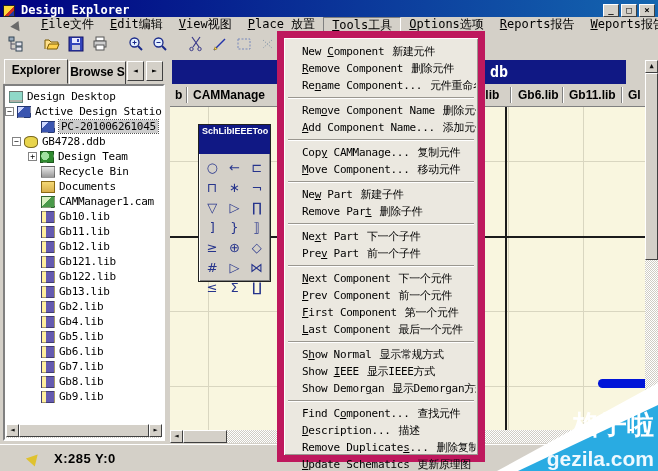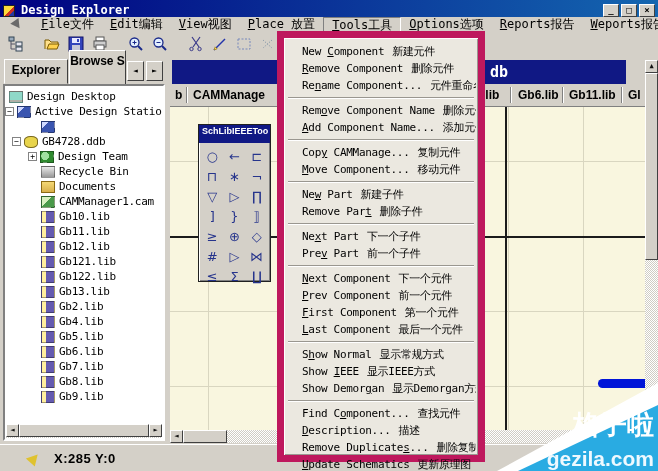--- a/index.html
+++ b/index.html
@@ -6,21 +6,21 @@
   html,body{width:658px;height:471px}
   body{position:relative;overflow:hidden;background:#d4d0c8;font-family:"DejaVu Sans Mono",monospace;color:#000}
   .abs{position:absolute}
   
   .titlebar{left:0;top:0;width:658px;height:17px;background:linear-gradient(90deg,#000080,#1466b0);display:flex;align-items:flex-end;color:#fff}
   .app-icon{width:12px;height:12px;margin:0 6px 0 3px;background:linear-gradient(135deg,#ffd83c 0 52%,#d03020 52% 74%,#2838a0 74%);border:1px solid #222;flex:none}
   .title-text{font-weight:bold;font-size:12px;white-space:pre}
   .win-btns{margin-left:auto;display:flex;gap:2px;padding-right:3px}
   .win-btn{width:16px;height:13px;background:#d4d0c8;border:1px solid;border-color:#fff #404040 #404040 #fff;font:bold 9px/10px "DejaVu Sans Mono",monospace;text-align:center;color:#000}
   
-  .menubar{left:0;top:17px;width:658px;height:15px;display:flex;align-items:center;font-size:12px}
+  .menubar{left:0;top:17px;width:658px;height:15px;display:flex;align-items:flex-end;font-size:12px}
   .menu-grip{width:0;height:0;border-top:9px solid #6a6a6a;border-left:5px solid transparent;border-right:5px solid transparent;margin:0 11px 0 12px;transform:rotate(-35deg)}
   .mb-item{padding:0 8px;height:15px;line-height:14px;white-space:pre}
   .mb-item.active{border:1px solid;border-color:#808080 #fff #fff #808080}
   .hot{text-decoration:underline;text-underline-offset:1px}
   
   .toolbar{left:0;top:32px;width:658px;height:26px;display:flex;align-items:center;padding-left:4px}
   .tb-btn{width:24px;height:22px;border:none;background:transparent;display:flex;align-items:center;justify-content:center}
   .tb-gap{width:12px}
   
   .lp-tab{position:absolute;background:#d4d0c8;border:1px solid;border-color:#fff #404040 #d4d0c8 #fff;font:bold 12px/21px "Liberation Sans",sans-serif;text-align:center}
@@ -48,21 +48,21 @@
   .doc-title .frag2{position:absolute;left:318px;top:0}
   .doc-tabs{left:170px;top:84px;width:475px;height:23px;background:#d4d0c8;border-bottom:1px solid #808080;overflow:hidden}
   .dtab{position:absolute;top:0;height:22px;font:bold 12px/22px "Liberation Sans",sans-serif;white-space:pre}
   .dtab-div{position:absolute;top:3px;width:1px;height:16px;background:#808080;box-shadow:1px 0 0 #fff}
   .editor{left:170px;top:107px;width:475px;height:323px;background-color:#f9f6df;background-image:linear-gradient(90deg,#d9d6c0 0 1px,transparent 1px),linear-gradient(180deg,#d9d6c0 0 1px,transparent 1px);background-size:75px 75px;background-position:38px 54px;overflow:hidden}
   .axis-v{position:absolute;left:335px;top:0;width:2px;height:100%;background:#1c1c1c}
   .axis-h{position:absolute;left:0;top:129px;width:100%;height:2px;background:#1c1c1c}
   .blue-line{position:absolute;left:428px;top:272px;width:58px;height:9px;background:#0014d8;border-radius:5px}
   
   .ieee{left:198px;top:124px;width:73px;height:158px;background:#d4d0c8;border:1px solid #202020;box-shadow:inset 1px 1px 0 #fff,inset -1px -1px 0 #808080;z-index:10}
-  .ft-title{height:18px;background:#101884;color:#fff;font:bold 9px/13px "Liberation Sans",sans-serif;padding-left:3px;overflow:hidden;white-space:pre}
+  .ft-title{height:29px;background:#101884;color:#fff;font:bold 9px/13px "Liberation Sans",sans-serif;padding-left:3px;overflow:hidden;white-space:pre}
   .ft-grid{display:grid;grid-template-columns:repeat(3,1fr);padding:3px 2px}
   .ieee-btn{height:20px;border:none;background:transparent;font-size:13px;color:#26348c;display:flex;align-items:center;justify-content:center;font-family:"DejaVu Sans",sans-serif}
   
   .menu{left:277px;top:31px;width:208px;height:431px;background:#ebe8e0;border:7px solid #be185d;box-shadow:inset 1px 1px 0 #fff,inset -1px -1px 0 #9a9790;padding:5px 2px 0 2px;z-index:30}
   .mi{height:17px;line-height:17px;padding-left:16px;font-size:11px;letter-spacing:-.3px;white-space:pre;overflow:hidden}
   .mi .cn{padding-left:8px}
   .msep{height:0;border-top:1px solid #9a9790;border-bottom:1px solid #fff;margin:3px 2px}
   
   .statusbar{left:0;top:444px;width:658px;height:27px;background:#d4d0c8;border-top:1px solid #fff;display:flex;align-items:center}
   .status-arrow{width:0;height:0;border-left:6px solid transparent;border-right:6px solid transparent;border-bottom:11px solid #dfc22f;transform:rotate(42deg);margin:0 14px 0 28px}
@@ -171,21 +171,21 @@
     </button>
   <button class="tb-btn">
       <span><svg width="16" height="16" viewBox="0 0 16 16">
           <path d="M8 1v14M1 8h14" stroke="#2a3a9a" stroke-width="1.4"></path>
           <path d="M8 0l2 3H6zM8 16l2-3H6zM0 8l3-2v4zM16 8l-3-2v4z" fill="#2a3a9a"></path>
         </svg></span>
     </button>
 </div>
 
 <div class="abs lp-tab" style="left:4px;top:59px;width:64px;height:25px;z-index:2"><span>Explorer</span></div>
-<div class="abs lp-tab" style="left:69px;top:50px;width:57px;height:35px"><span>Browse S</span></div>
+<div class="abs lp-tab" style="left:69px;top:61px;width:57px;height:35px"><span>Browse S</span></div>
 <div class="abs lp-arrow" style="left:127px;top:61px"><span>◄</span></div>
 <div class="abs lp-arrow" style="left:146px;top:61px"><span>►</span></div>
 
 <div class="abs treebox">
   <div class="tree">
       <div class="tree-item">
     <span class="t-sp" style="width: 4px;"></span>
     
     <span class="ti ti-desktop"></span>
     <span class="t-label">Design Desktop</span>
@@ -193,20 +193,21 @@
       <div class="tree-item">
     <span class="t-sp" style="width: 7px;"></span>
     <span class="t-expand">−</span>
     <span class="ti ti-station"></span>
     <span class="t-label">Active Design Statior</span>
   </div>
       <div class="tree-item">
     <span class="t-sp" style="width: 36px;"></span>
     
     <span class="ti ti-station"></span>
+    <span class="t-label selected">PC-201006261045</span>
   </div>
       <div class="tree-item">
     <span class="t-sp" style="width: 7px;"></span>
     <span class="t-expand">−</span>
     <span class="ti ti-database"></span>
     <span class="t-label">GB4728.ddb</span>
   </div>
       <div class="tree-item">
     <span class="t-sp" style="width: 23px;"></span>
     <span class="t-expand">+</span>

